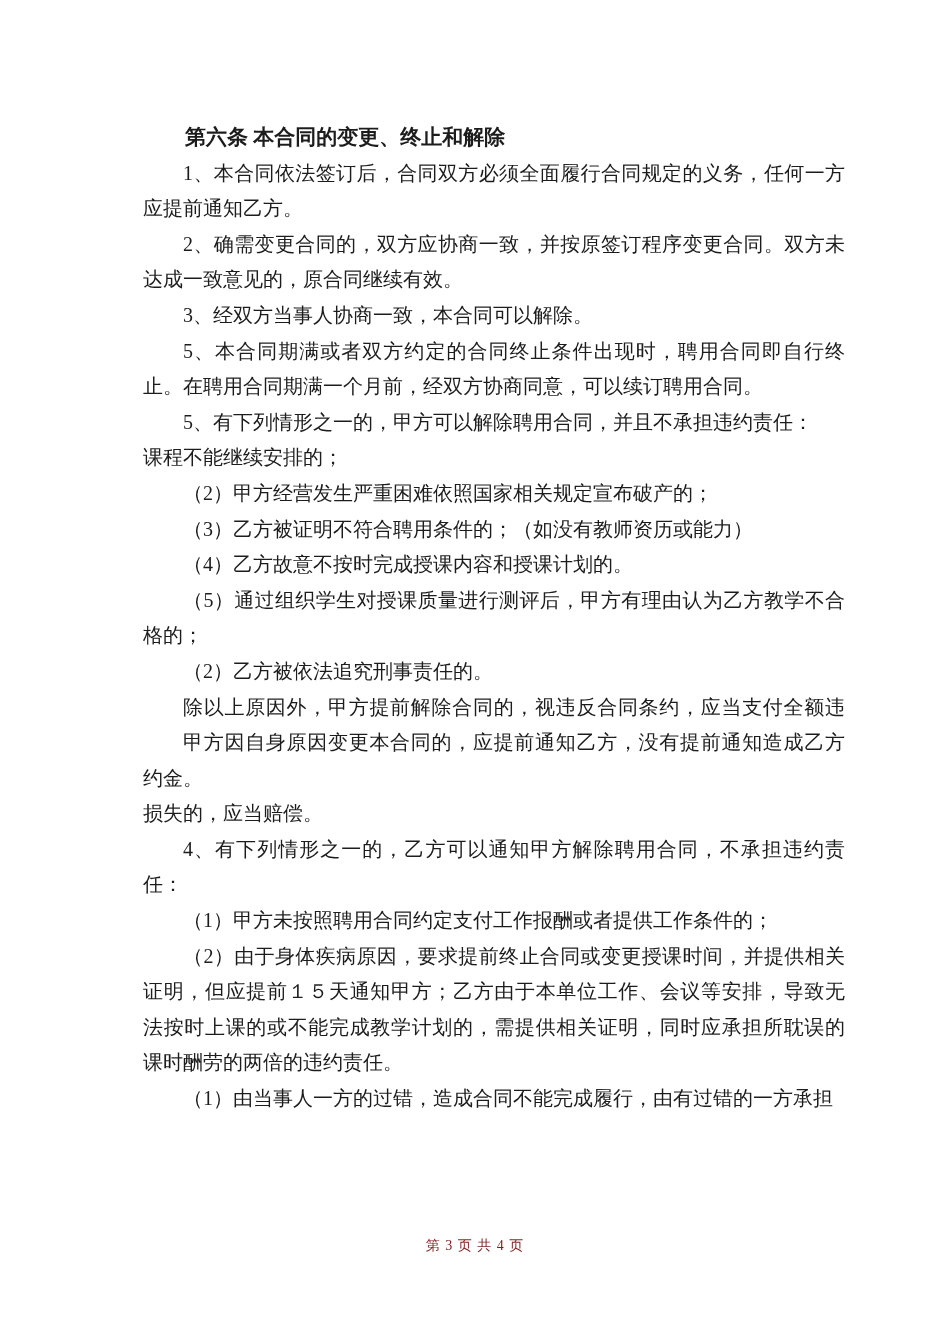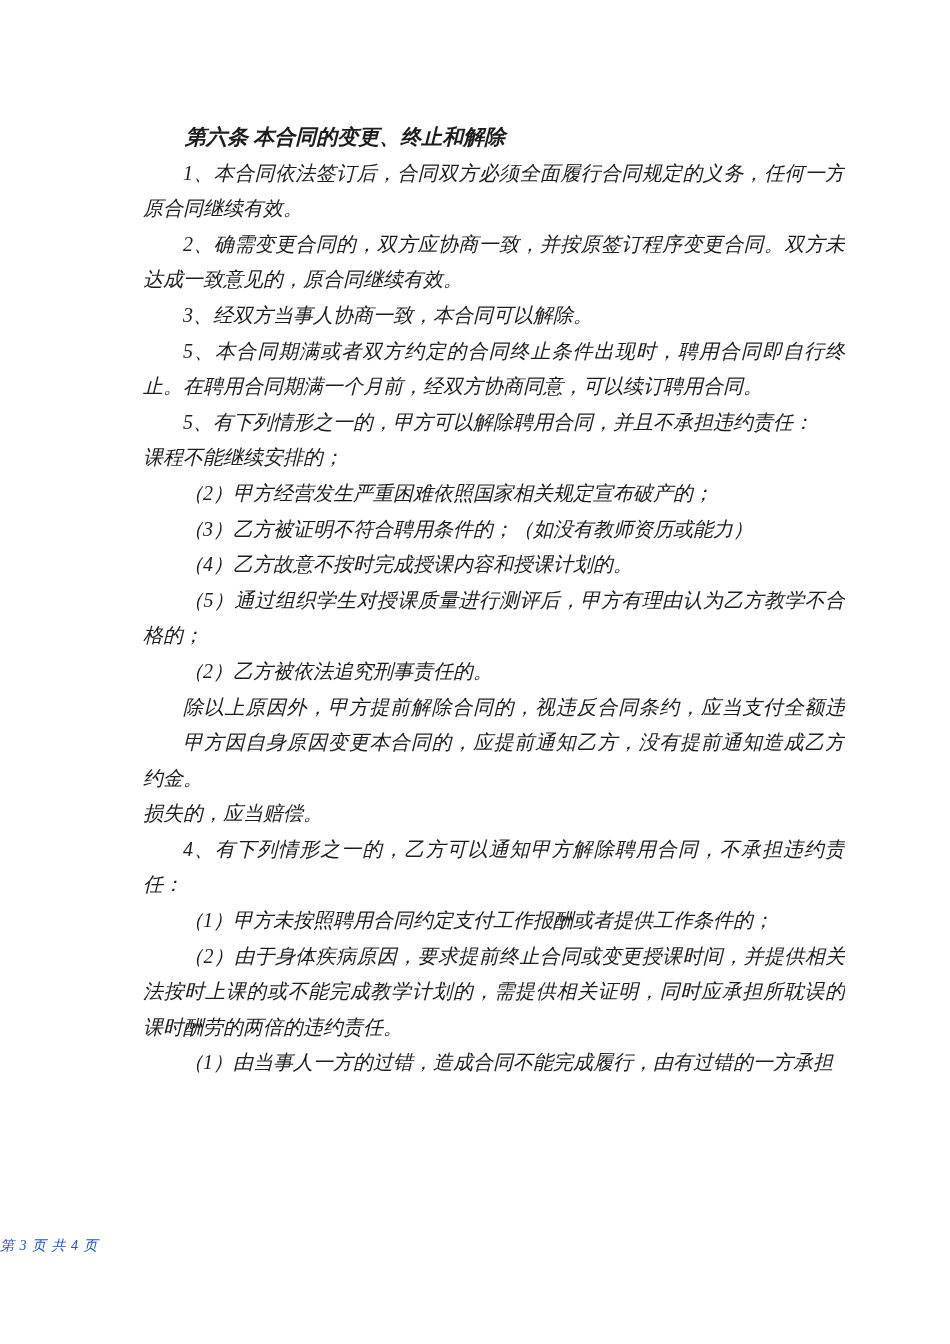--- a/index.html
+++ b/index.html
@@ -8,21 +8,20 @@
     background: #ffffff;
   }
   .page {
     position: relative;
     width: 950px;
     height: 1344px;
     background: #ffffff;
     overflow: hidden;
     font-family: "Liberation Serif", serif;
     color: #1c1c1c;
-    font-style: italic;
   }
   .doc-body {
     position: absolute;
     left: 143px;
     top: 120px;
     width: 702px;
   }
   .line {
     height: 35.6px;
     line-height: 35.6px;
@@ -39,34 +38,34 @@
   }
   .line.fill {
     text-align: justify;
     text-align-last: justify;
   }
   .footer {
     position: absolute;
     left: 0;
     right: 0;
     top: 1237px;
-    text-align: left;
+    text-align: center;
     font-size: 14px;
     letter-spacing: 1px;
-    color: #1d4ed8;
+    color: #7f1d1d;
   }
 </style>
 </head>
 <body>
 
 <div class="page">
   <div class="doc-body">
       <div class="line indent bold">第六条 本合同的变更、终止和解除</div>
       <div class="line indent fill">1、本合同依法签订后，合同双方必须全面履行合同规定的义务，任何一方</div>
-      <div class="line">原合同继续有效。</div>
+      <div class="line">应提前通知乙方。</div>
       <div class="line indent fill">2、确需变更合同的，双方应协商一致，并按原签订程序变更合同。双方未</div>
       <div class="line">达成一致意见的，原合同继续有效。</div>
       <div class="line indent">3、经双方当事人协商一致，本合同可以解除。</div>
       <div class="line indent fill">5、本合同期满或者双方约定的合同终止条件出现时，聘用合同即自行终</div>
       <div class="line">止。在聘用合同期满一个月前，经双方协商同意，可以续订聘用合同。</div>
       <div class="line indent">5、有下列情形之一的，甲方可以解除聘用合同，并且不承担违约责任：</div>
       <div class="line">课程不能继续安排的；</div>
       <div class="line indent">（2）甲方经营发生严重困难依照国家相关规定宣布破产的；</div>
       <div class="line indent">（3）乙方被证明不符合聘用条件的；（如没有教师资历或能力）</div>
       <div class="line indent">（4）乙方故意不按时完成授课内容和授课计划的。</div>
@@ -74,18 +73,19 @@
       <div class="line">格的；</div>
       <div class="line indent">（2）乙方被依法追究刑事责任的。</div>
       <div class="line indent fill">除以上原因外，甲方提前解除合同的，视违反合同条约，应当支付全额违</div>
       <div class="line indent fill">甲方因自身原因变更本合同的，应提前通知乙方，没有提前通知造成乙方</div>
       <div class="line">约金。</div>
       <div class="line">损失的，应当赔偿。</div>
       <div class="line indent fill">4、有下列情形之一的，乙方可以通知甲方解除聘用合同，不承担违约责</div>
       <div class="line">任：</div>
       <div class="line indent">（1）甲方未按照聘用合同约定支付工作报酬或者提供工作条件的；</div>
       <div class="line indent fill">（2）由于身体疾病原因，要求提前终止合同或变更授课时间，并提供相关</div>
+      <div class="line fill">证明，但应提前１５天通知甲方；乙方由于本单位工作、会议等安排，导致无</div>
       <div class="line fill">法按时上课的或不能完成教学计划的，需提供相关证明，同时应承担所耽误的</div>
       <div class="line">课时酬劳的两倍的违约责任。</div>
       <div class="line indent">（1）由当事人一方的过错，造成合同不能完成履行，由有过错的一方承担</div>
     </div>
   <div class="footer">第 3 页 共 4 页</div>
 </div>
 
 </body></html>

